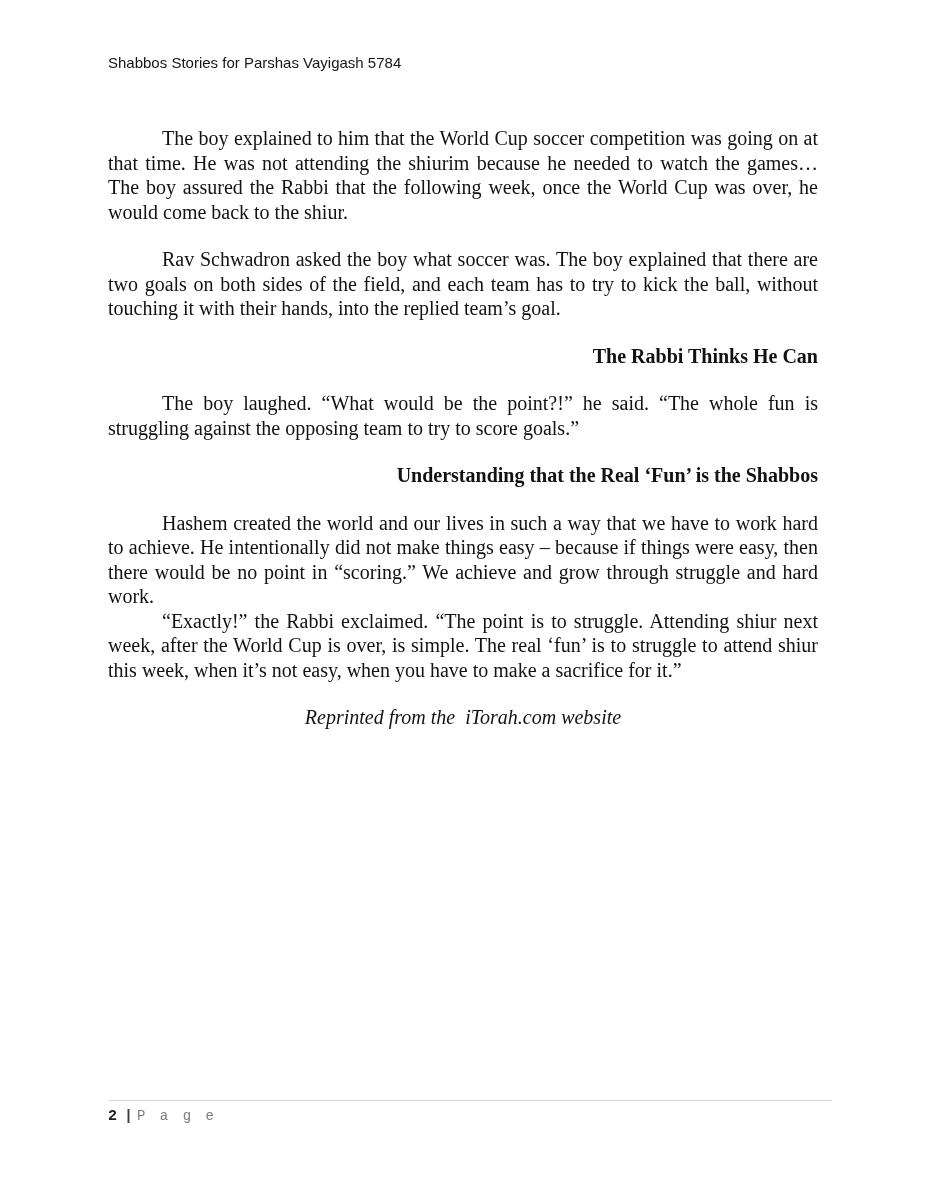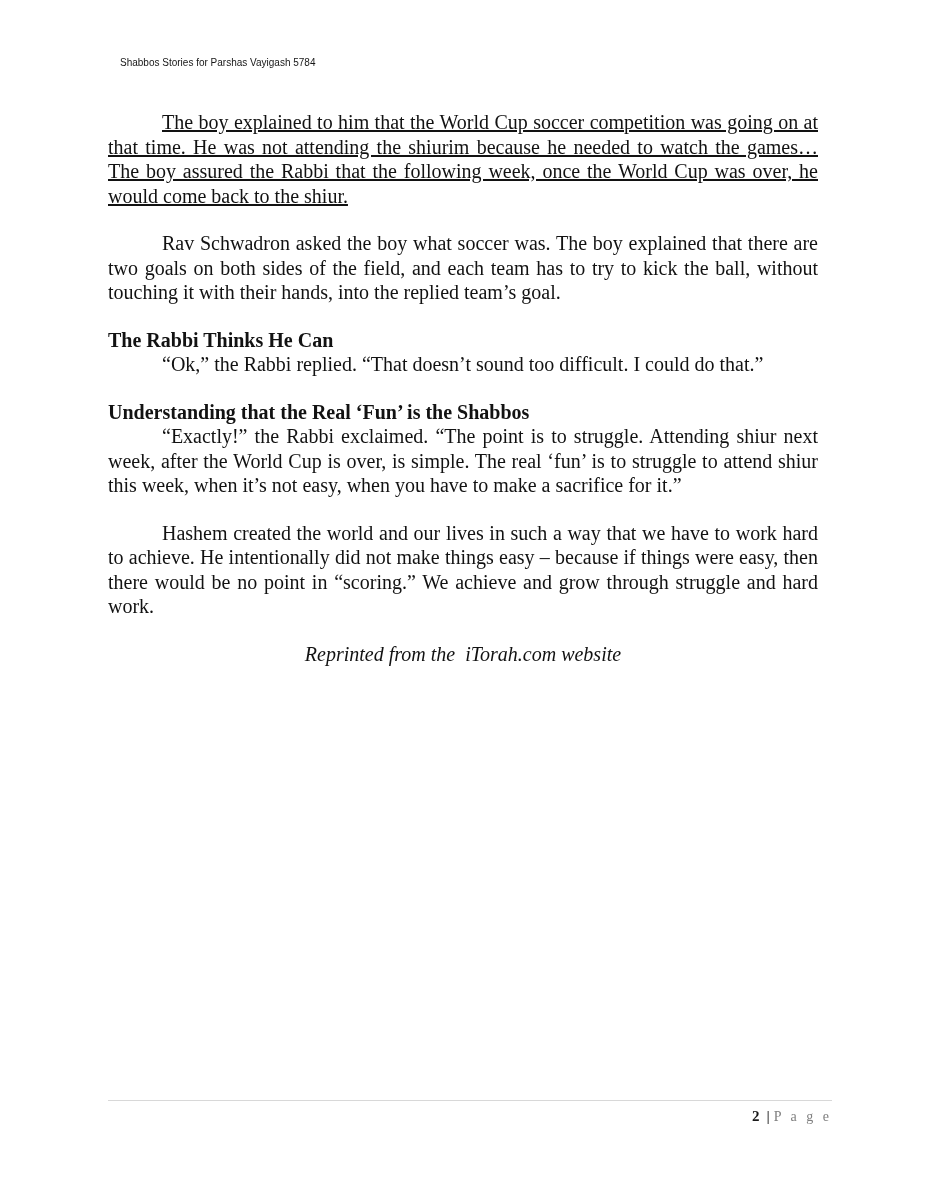--- a/index.html
+++ b/index.html
@@ -15,65 +15,63 @@
     overflow: hidden;
     font-family: "Liberation Serif", "DejaVu Serif", serif;
     color: #121212;
   }
   .doc-header {
     position: absolute;
     left: 108px;
     top: 53px;
     width: 711px;
     font-family: "Liberation Sans", "DejaVu Sans", sans-serif;
-    font-size: 10px;
+    font-size: 15px;
     line-height: 20px;
     color: #161616;
-    margin-left: 12px;
   }
   .doc-body {
     position: absolute;
     left: 108px;
     top: 110px;
     width: 710px;
     font-size: 20px;
     line-height: 24.5px;
   }
   .para {
     margin: 23px 0 0 0;
     text-align: justify;
     text-indent: 54px;
     hyphens: none;
   }
-  .para.first { margin-top: 0; text-decoration: underline; }
+  .para.first { margin-top: 16px; }
   .para.after-heading { margin-top: 0; }
   .heading {
     margin: 23px 0 0 0;
     font-size: 20px;
     line-height: 24.5px;
     font-weight: bold;
-    text-align: left;
+    text-align: right;
   }
   .heading.cont { margin-top: 0; }
   .attribution {
     margin: 23px 0 0 0;
     font-style: italic;
     text-align: center;
     white-space: pre-wrap;
   }
   .doc-footer {
     position: absolute;
     left: 108px;
     top: 1100px;
     width: 724px;
     border-top: 1px solid #d8d8d8;
     padding-top: 6px;
-    font-family: Liberation Serif, serif;
+    font-family: Liberation Mono, monospace;
     color: #161616;
-    text-align: right;
   }
   .page-number {
     font-weight: bold;
     font-size: 15px;
     color: #1a1a1a;
   }
   .footer-sep {
     font-weight: bold;
     font-size: 15px;
     color: #3d3d3d;
@@ -95,30 +93,30 @@
   </div>
 
   <div class="doc-body">
     <p class="para first">The boy explained to him that the World Cup soccer competition was going on at that time. He was not attending the shiurim because he needed to watch the games… The boy assured the Rabbi that the following week, once the World Cup was over, he would come back to the shiur.</p>
 
     <p class="para">Rav Schwadron asked the boy what soccer was. The boy explained that there are two goals on both sides of the field, and each team has to try to kick the ball, without touching it with their hands, into the replied team’s goal.</p>
 
     <h3 class="heading">The Rabbi Thinks He Can</h3>
 
 
-    <p class="para after-heading">“Ok,” the Rabbi replied. “That doesn’t sound too difficult. I could do that.”</p>
 
 
 
+    <p class="para">The boy laughed. “What would be the point?!” he said. “The whole fun is struggling against the opposing team to try to score goals.”</p>
 
     <h3 class="heading">Understanding that the Real ‘Fun’ is the Shabbos</h3>
 
+    <p class="para">Hashem created the world and our lives in such a way that we have to work hard to achieve. He intentionally did not make things easy – because if things were easy, then there would be no point in “scoring.” We achieve and grow through struggle and hard work.</p>
+
     <p class="para after-heading">“Exactly!” the Rabbi exclaimed. “The point is to struggle. Attending shiur next week, after the World Cup is over, is simple. The real ‘fun’ is to struggle to attend shiur this week, when it’s not easy, when you have to make a sacrifice for it.”</p>
-
-    <p class="para">Hashem created the world and our lives in such a way that we have to work hard to achieve. He intentionally did not make things easy – because if things were easy, then there would be no point in “scoring.” We achieve and grow through struggle and hard work.</p>
 
     <p class="attribution">Reprinted from the  iTorah.com website</p>
   </div>
 
   <div class="doc-footer">
     <span class="page-number">2</span><span class="footer-sep">|</span><span class="page-label">P a g e</span>
   </div>
 
 </div>
 

